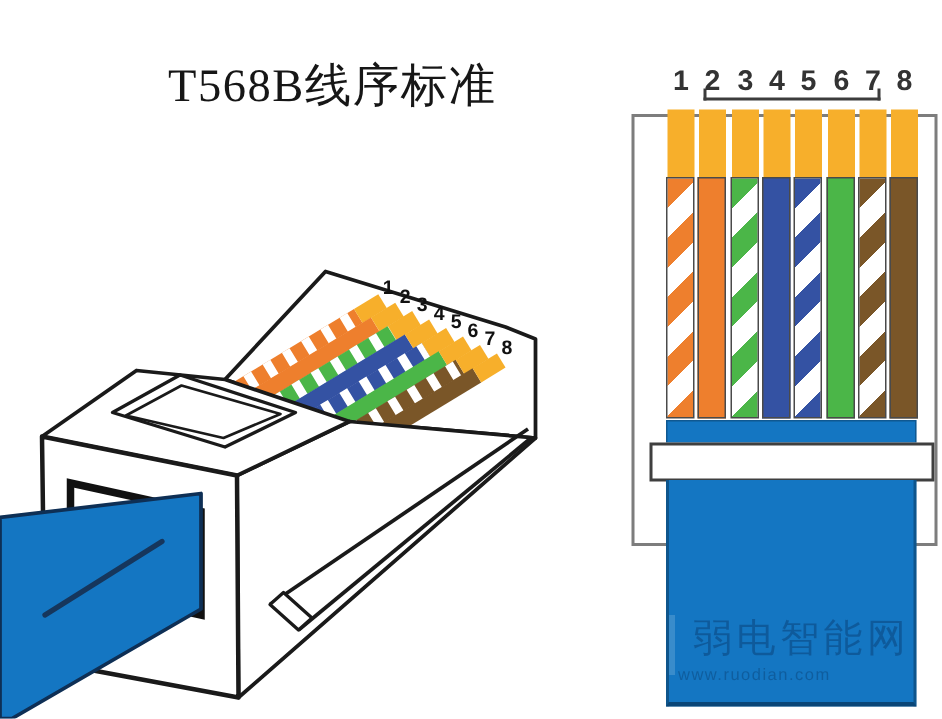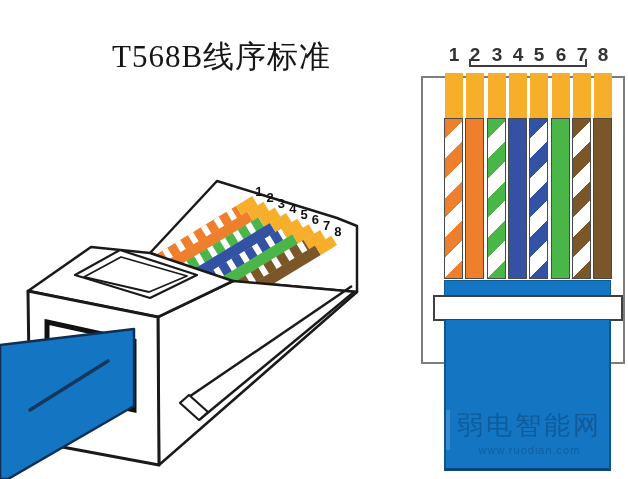--- a/index.html
+++ b/index.html
@@ -32,25 +32,25 @@
     border-bottom:2px solid #3c3c3c;
   }
   #cable-top-bar{left:444px;top:280px;width:167px;height:16px;border:1px solid rgba(0,0,0,.25);box-sizing:border-box;}
   #cable-clamp{left:433px;top:295px;width:190px;height:26px;background:#fff;border:2px solid #3f3f3f;box-sizing:border-box;}
   #cable-body{
     left:444px;top:320px;width:167px;height:151px;box-sizing:border-box;
     border:2px solid rgba(0,0,0,.28);border-top:none;border-bottom:3px solid rgba(5,45,80,.65);
     overflow:hidden;
   }
   #watermark{
-    left:6px;top:88px;width:155px;text-align:center;
+    left:16px;top:88px;width:155px;
     color:rgba(3,28,66,.30);font-size:26px;letter-spacing:3px;white-space:nowrap;
   }
   #watermark-url{
-    left:6px;top:124px;width:155px;text-align:center;
+    left:6px;top:124px;width:155px;text-align:left;
     color:rgba(3,28,66,.28);font-size:11px;letter-spacing:1px;white-space:nowrap;
   }
   #watermark-logo{left:-4px;top:90px;width:8px;height:40px;background:rgba(255,255,255,.16);}
   
   #connector-svg{left:0;top:0;width:628px;height:479px;}
   svg text.lnum{font-family:"Liberation Sans","DejaVu Sans",sans-serif;font-size:13px;font-weight:bold;fill:#111;}
 </style>
 </head>
 <body>
 

